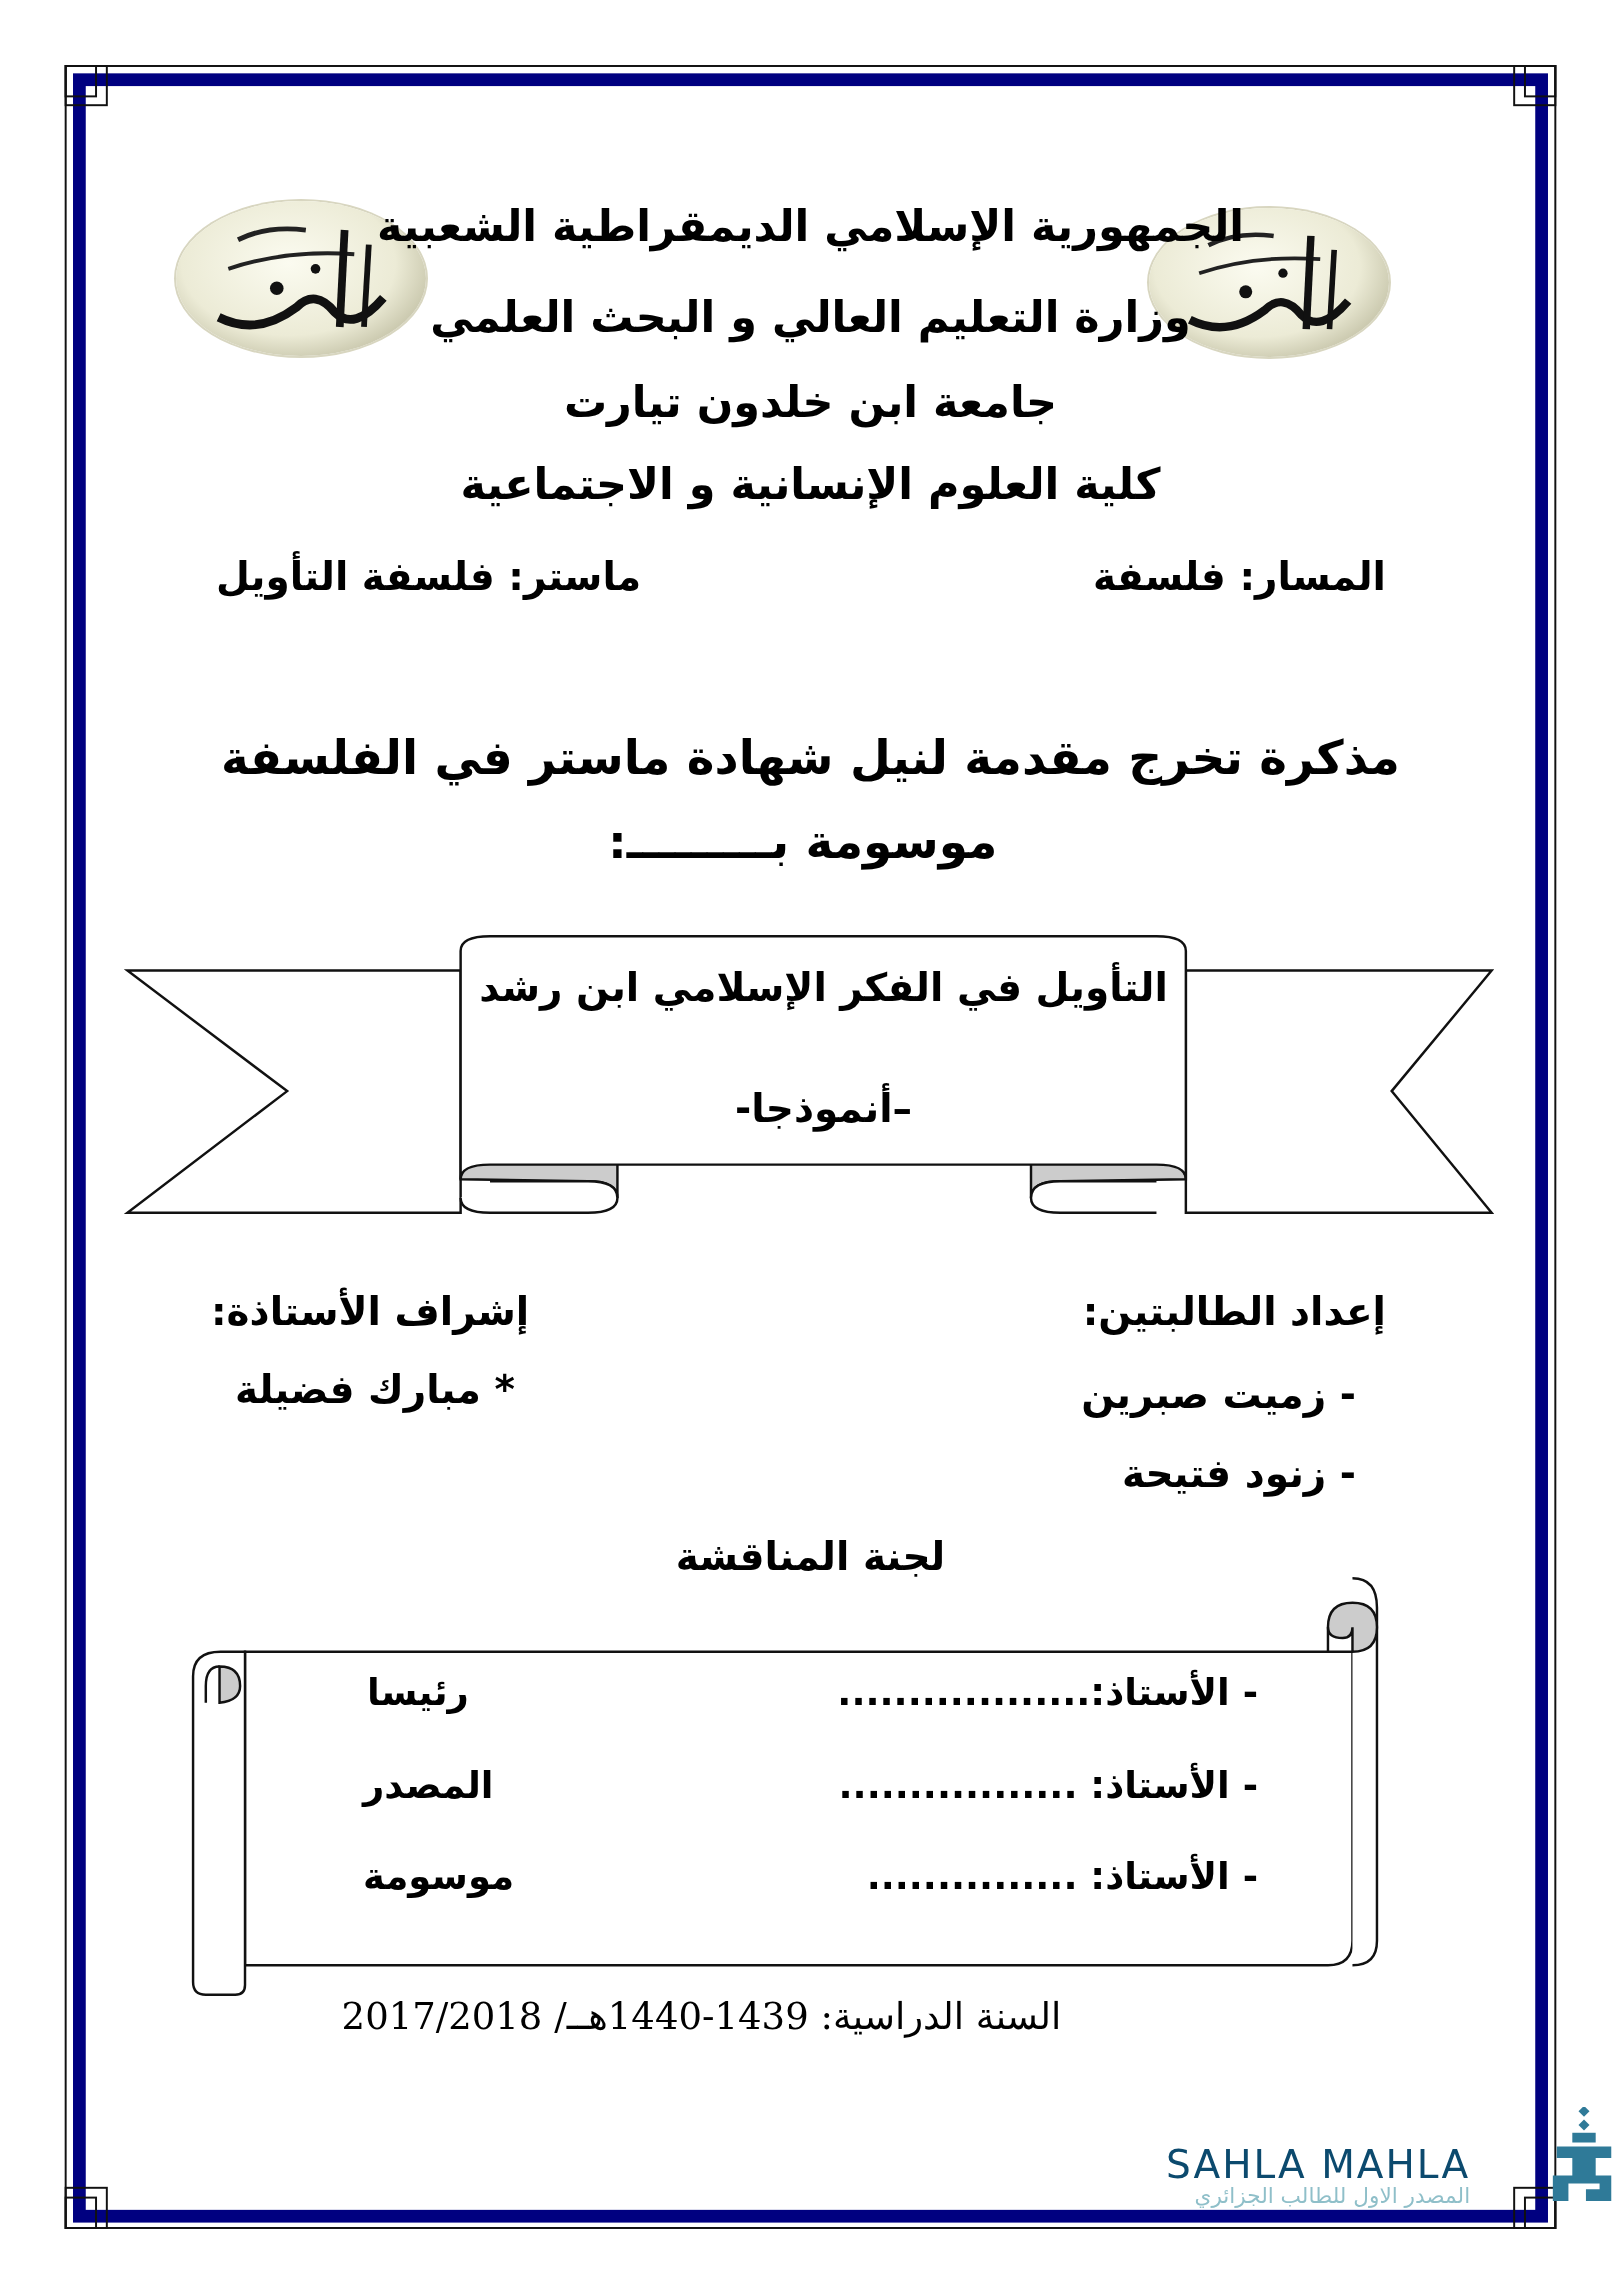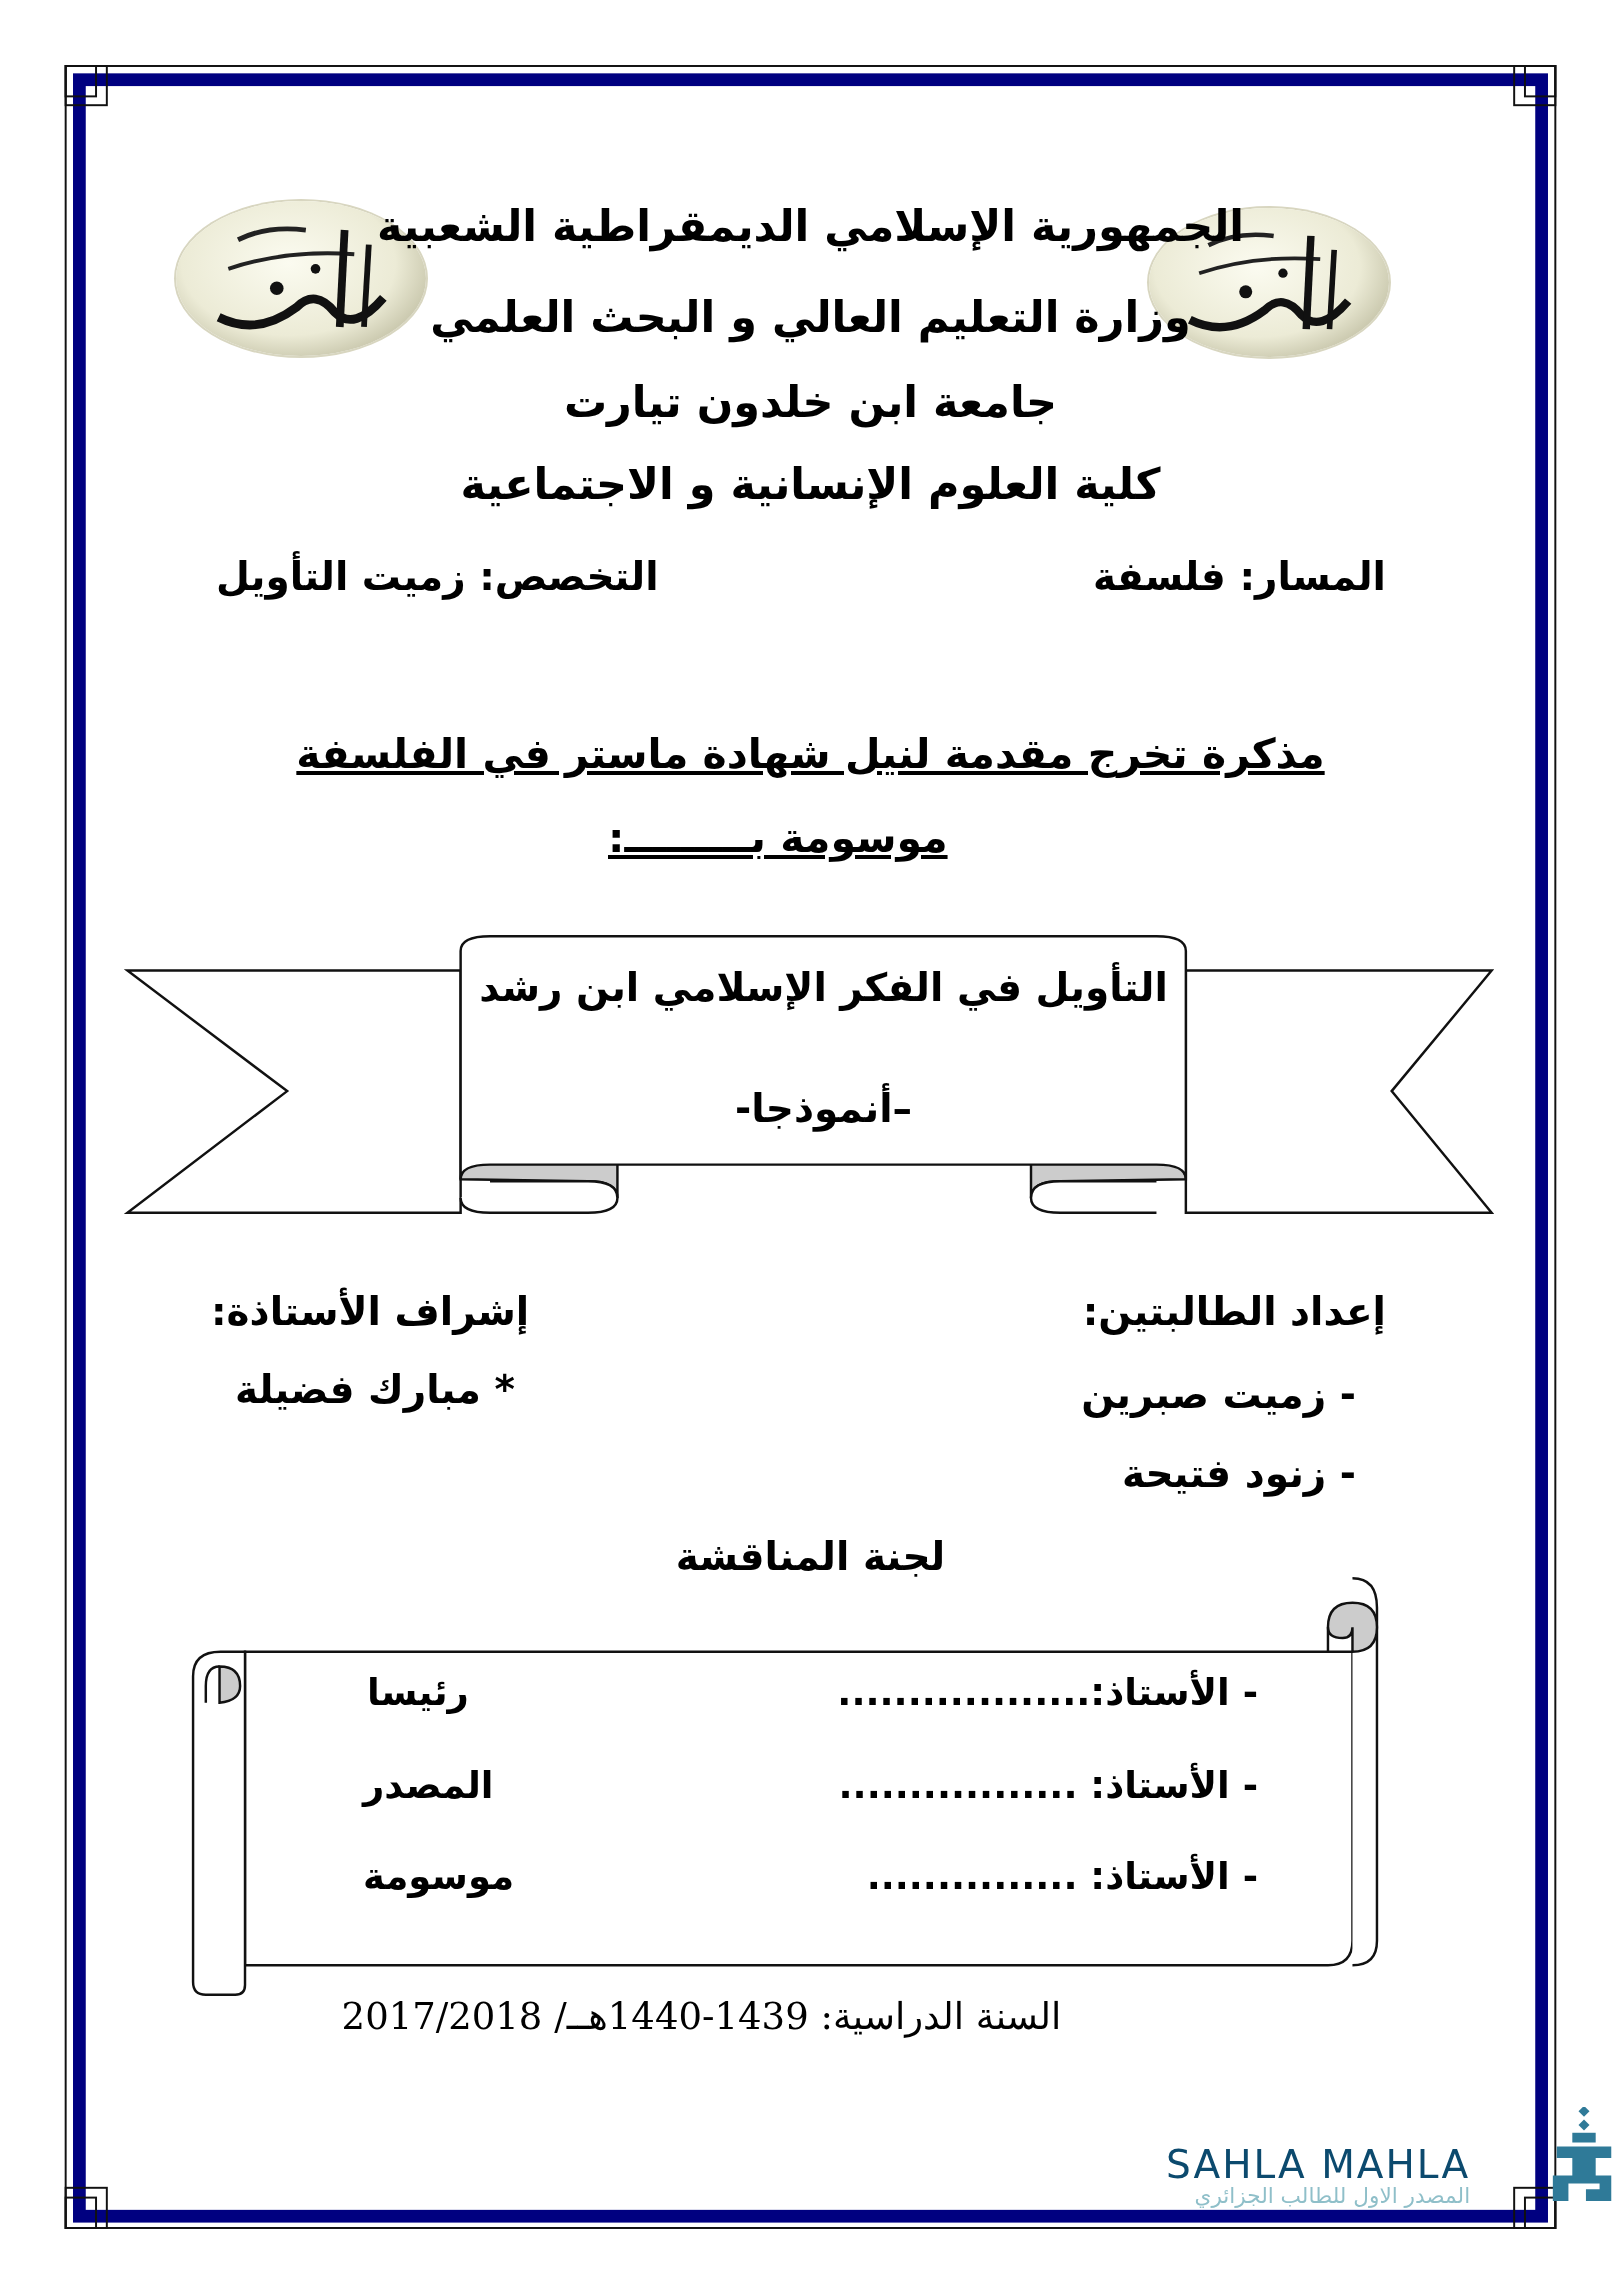--- a/index.html
+++ b/index.html
@@ -8,21 +8,21 @@
   .abs { position:absolute; }
   .frame-svg { position:absolute; left:0; top:0; }
   .ar { direction:rtl; font-family:"DejaVu Sans", sans-serif; font-weight:bold; white-space:nowrap; }
   .center-line { position:absolute; left:0; width:1621px; text-align:center; }
   .h-line { font-size:43px; }
   .logo { position:absolute; width:245px; height:157px; border-radius:50%;
           background: radial-gradient(ellipse at 45% 40%, #fbfbf0 0%, #ecebd6 55%, #b9b79a 85%, #7d7b63 100%);
           box-shadow: 0 0 0 2px #d8d6c0; overflow:hidden; }
   .logo svg { width:100%; height:100%; }
   .meta-row { position:absolute; top:554px; font-size:39px; }
-  .thesis-line { font-size:41px;text-decoration:underline; }
+  .thesis-line { font-size:47px; }
   .ribbon-svg { position:absolute; left:0; top:0; }
   .ribbon-title { position:absolute; left:461px; width:725px; text-align:center; font-size:39px; }
   .people { position:absolute; font-size:39px; }
   .scroll-svg { position:absolute; left:0; top:0; }
   .committee-row { position:absolute; font-size:37px; direction:rtl;margin-left:44px; }
   .year-line { position:absolute; top:1995px; left:0; width:1403px; text-align:center;
                font-family:"DejaVu Serif", serif; font-size:37px; font-weight:normal; direction:rtl; }
   .watermark { position:absolute; left:1166px; top:2142px; }
   .wm-title { font-family:"DejaVu Sans", sans-serif; font-size:39px; color:#0c4a6e; letter-spacing:2px; font-weight:normal; }
   .wm-sub { font-family:"DejaVu Sans", sans-serif; font-size:21.6px; color:#8fbfc9; direction:rtl; margin-top:-3.9px; }
@@ -70,21 +70,21 @@
       <circle cx="140" cy="70" r="5" fill="#111"></circle>
   </svg>
 </div>
 
 <div class="center-line ar h-line" style="top:201px;">الجمهورية الإسلامي الديمقراطية الشعبية</div>
 <div class="center-line ar h-line" style="top:292px;">وزارة التعليم العالي و البحث العلمي</div>
 <div class="center-line ar h-line" style="top:377px;">جامعة ابن خلدون تيارت</div>
 <div class="center-line ar h-line" style="top:459px;">كلية العلوم الإنسانية و الاجتماعية</div>
 
 <div class="meta-row ar" style="right:235px;">المسار: فلسفة</div>
-<div class="meta-row ar" style="left:216px;">التخصص:  زميت التأويل</div>
+<div class="meta-row ar" style="left:216px;">ماستر:  فلسفة التأويل</div>
 
 <div class="center-line ar thesis-line" style="top:730px;">مذكرة تخرج مقدمة لنيل شهادة ماستر في الفلسفة</div>
 <div class="abs ar thesis-line" style="top:814px; left:608px;">موسومة بـــــــــ:</div>
 
 <svg class="ribbon-svg" width="1621" height="2293" viewBox="0 0 1654 2339">
   <g fill="#fff" stroke="#111" stroke-width="2.5">
 
     <polygon points="130,990 470,990 470,1237 130,1237 293,1113"></polygon>
 
     <polygon points="1210,990 1522,990 1420,1113 1522,1237 1210,1237"></polygon>

